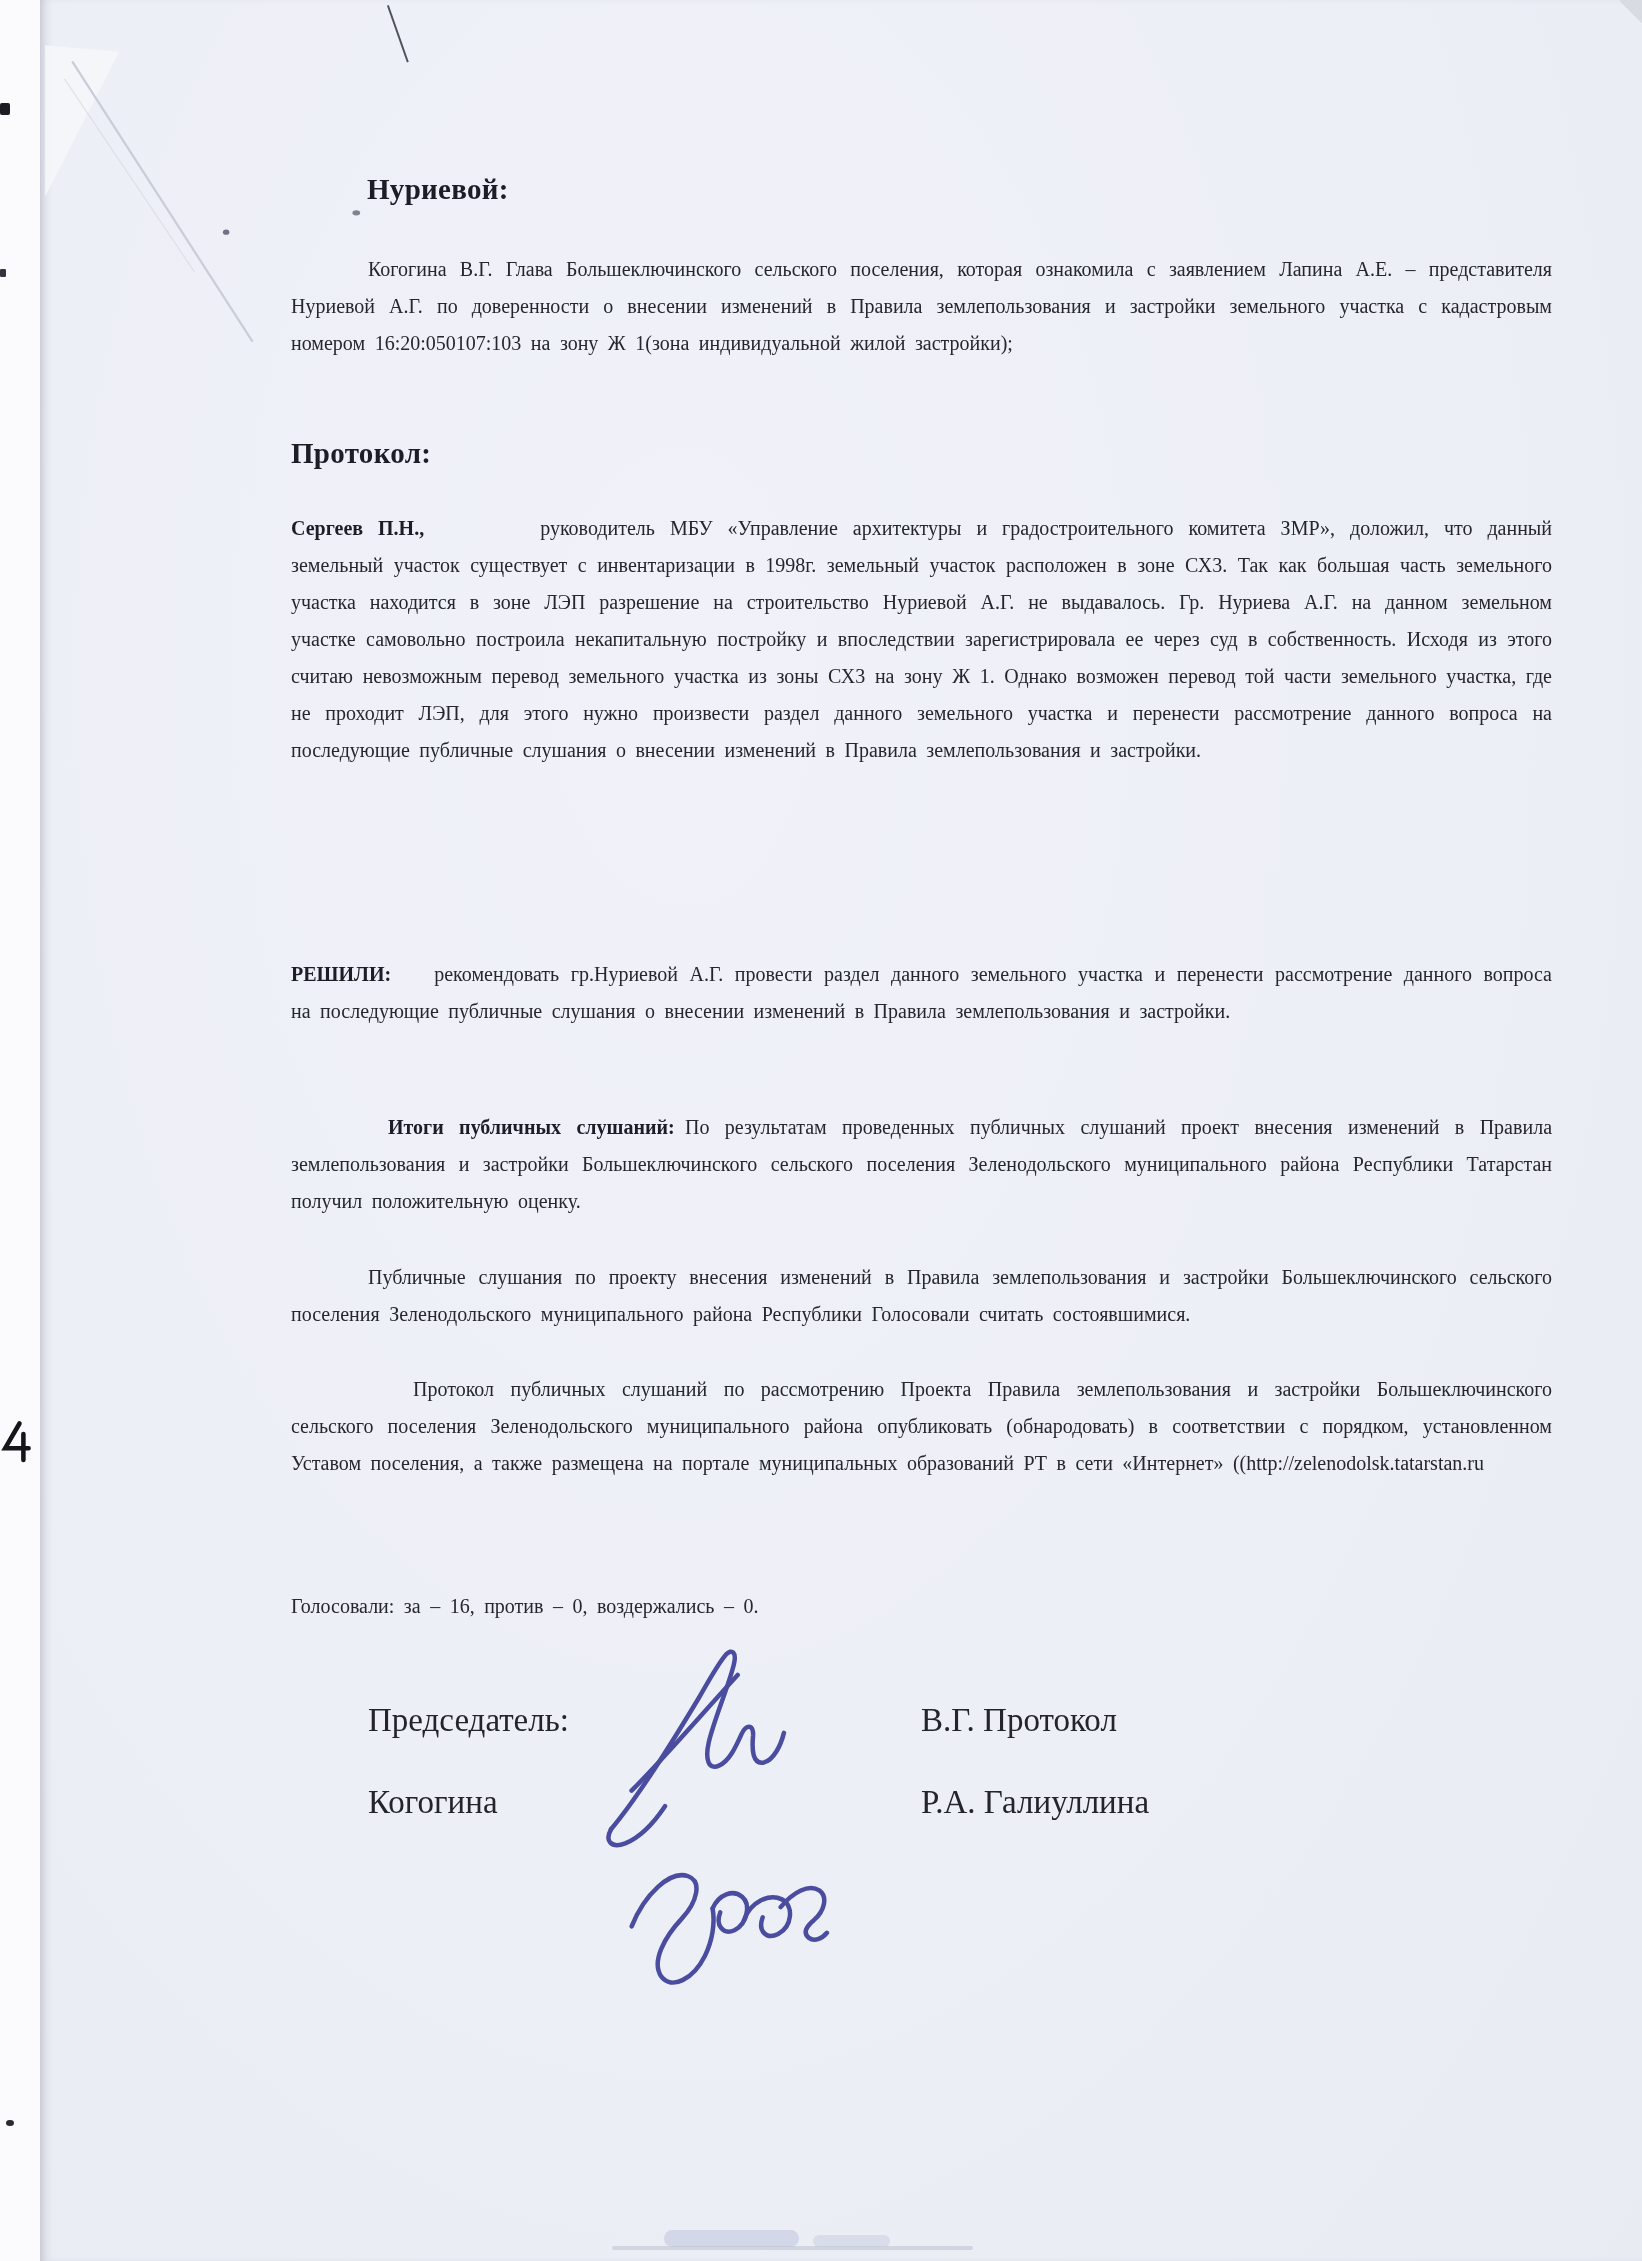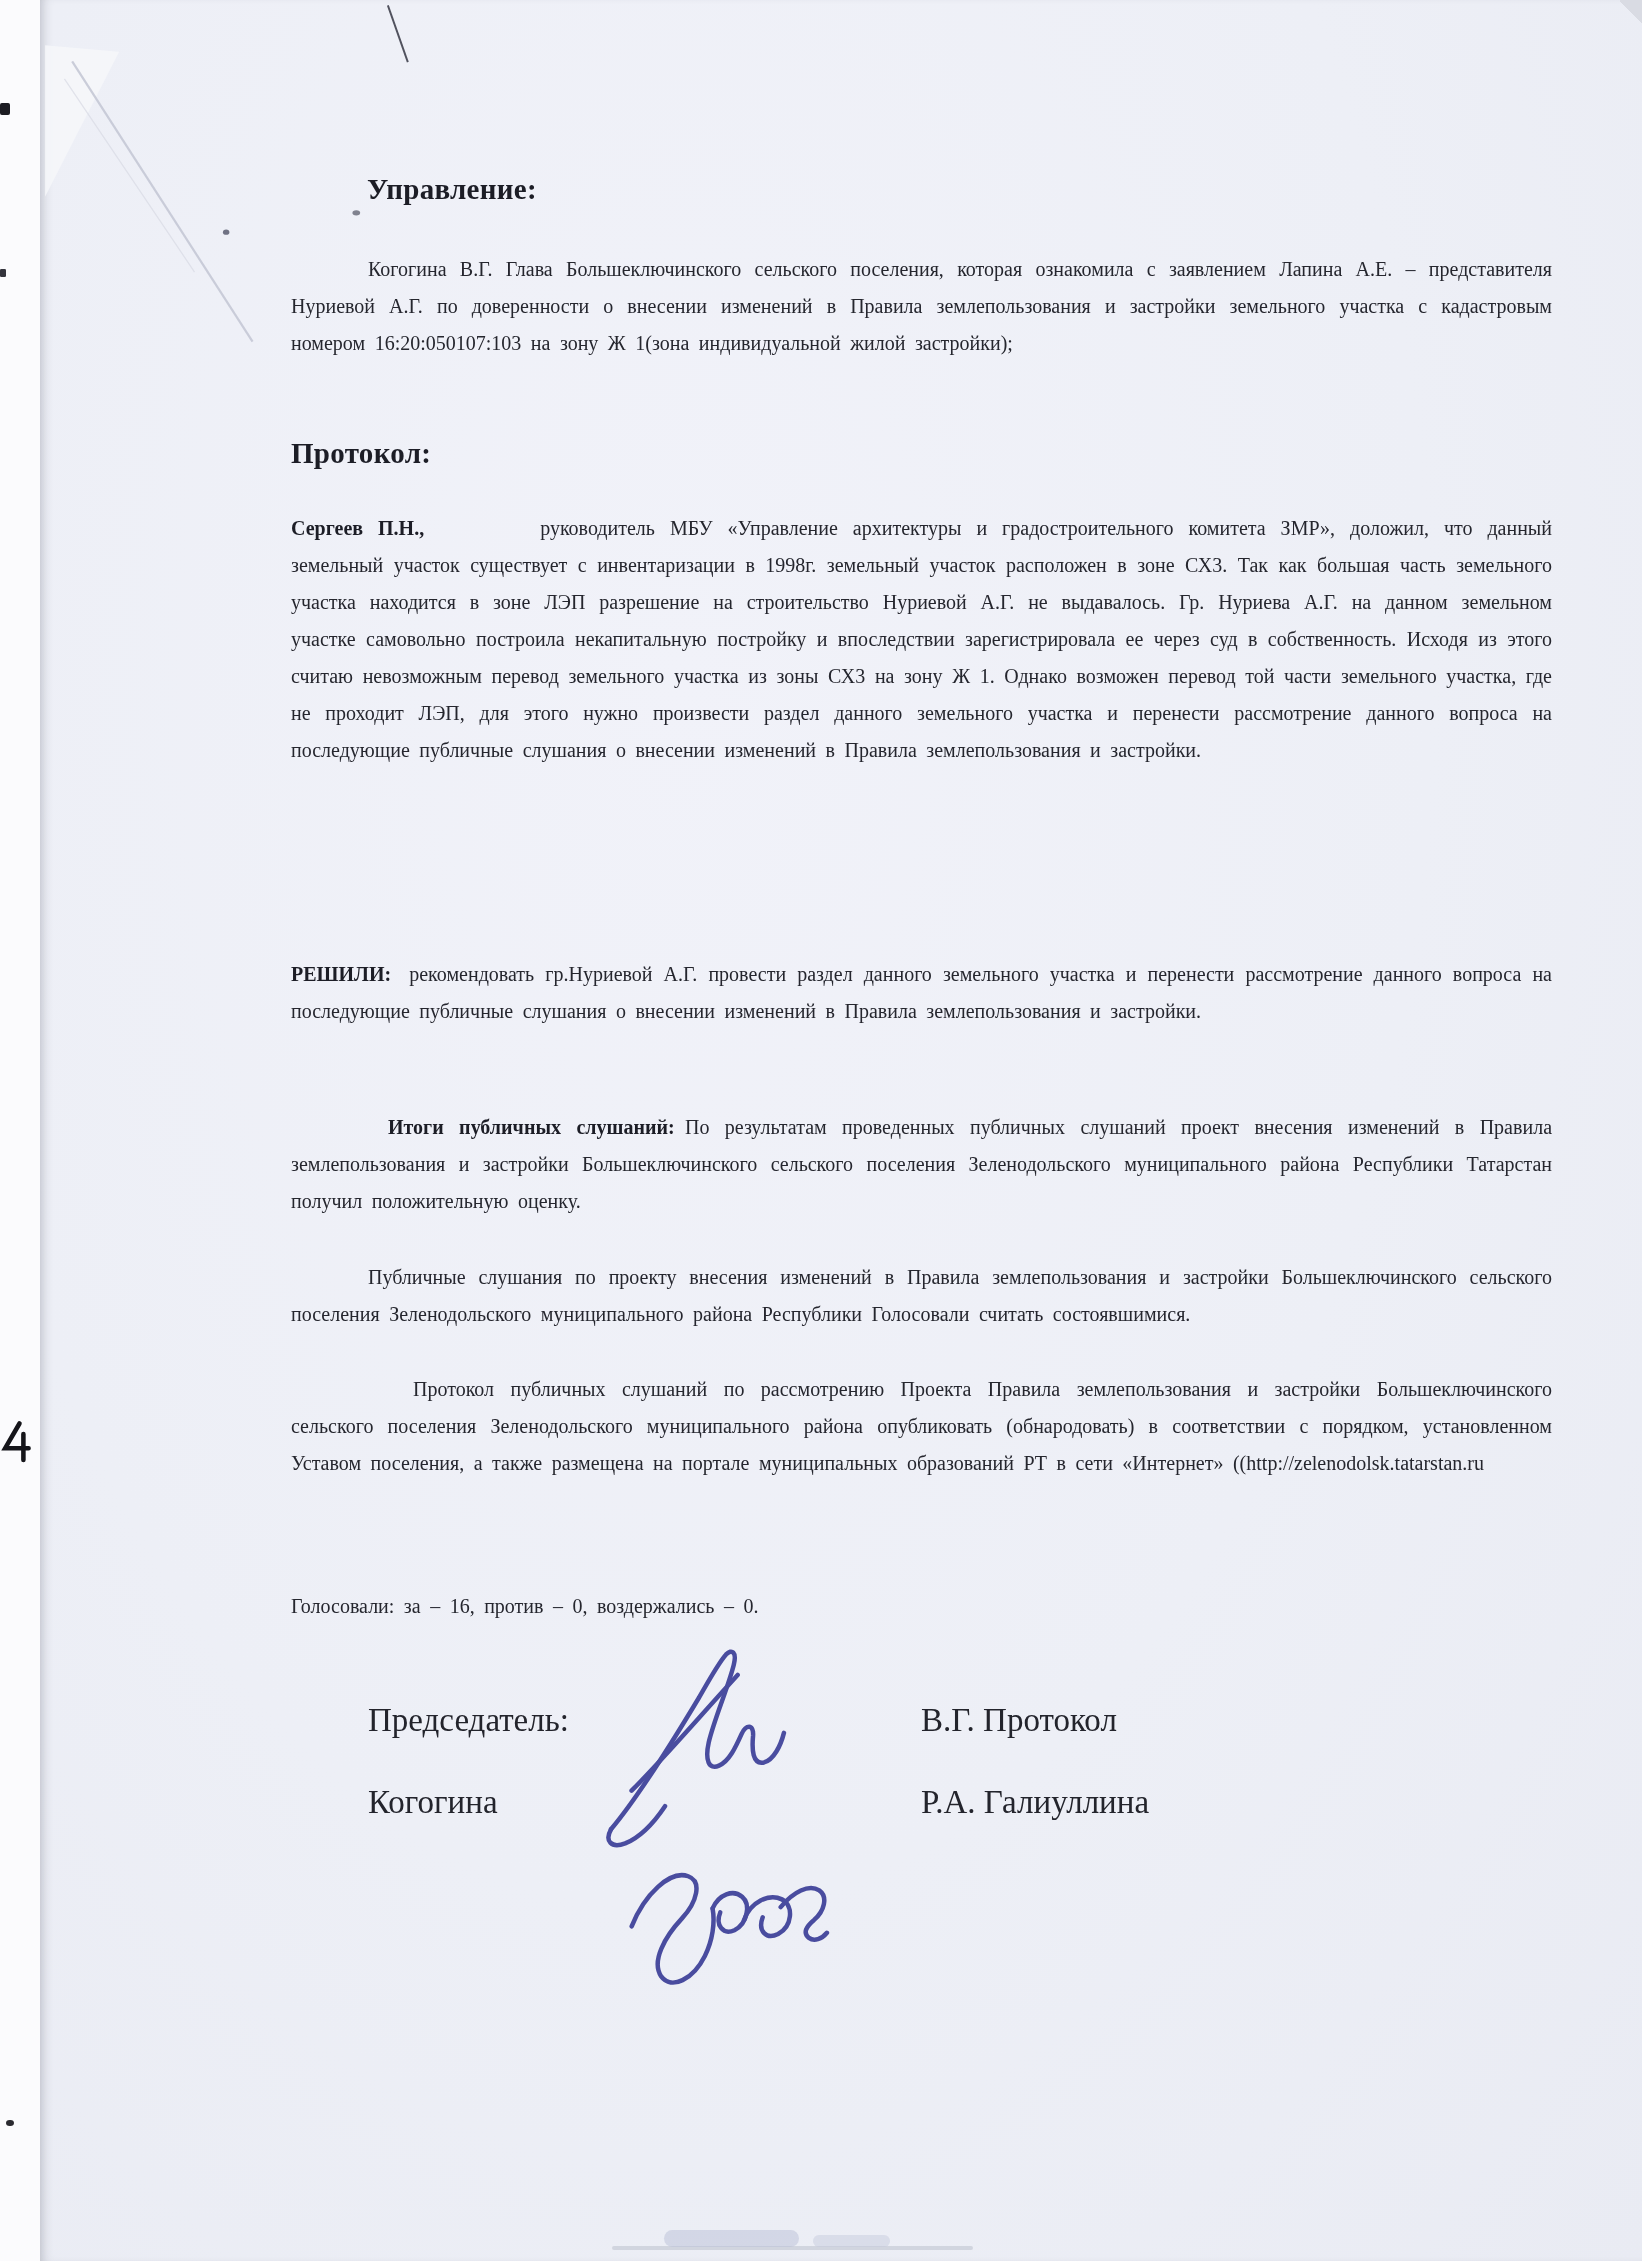--- a/index.html
+++ b/index.html
@@ -19,21 +19,21 @@
   }
   .block{position:absolute;left:0;width:100%;margin:0;}
   .h{font-weight:bold;font-size:29px;line-height:37px;letter-spacing:0.3px;color:#1c1d26;}
   .h.center-ind{text-indent:76px;}
   .para{
     font-size:20px;line-height:37px;text-align:justify;word-spacing:4.5px;
     color:#25262e;
   }
   .b{font-weight:bold;color:#1c1d26;}
   .lead-sergeev{margin-right:116px;}
-  .lead-decided{margin-right:18px;}
+  .lead-decided{margin-right:43px;}
   .lead-results{margin-right:10.3px;}
   .ind120{text-indent:77px;}
   .ind150{text-indent:97px;}
   .ind190{text-indent:122px;}
   .sig-row{position:absolute;left:0;width:100%;height:37px;font-size:33px;line-height:37px;}
   .sig-label{position:absolute;left:77px;top:0;}
   .sig-name{position:absolute;left:630px;top:0;}
   .sig-svg{position:absolute;}
   .artifact{position:absolute;}
   .speck{position:absolute;border-radius:50%;}
@@ -57,21 +57,21 @@
   <path d="M30 10 L8 48 L44 48 M36 26 L36 66" fill="none" stroke="#15151a" stroke-width="7" stroke-linecap="round"></path>
 </svg>
 <div class="speck" style="left:6.4px;top:2120px;width:7.7px;height:6.4px;background:#2a2a30;"></div>
 <div class="artifact" style="left:1620px;top:0;width:23px;height:37px;background:linear-gradient(225deg,#d9dbe3 40%,transparent 41%);"></div>
 <div class="artifact" style="left:612px;top:2246px;width:361px;height:3.9px;background:#cdd0da;border-radius:1.9px;opacity:.85;"></div>
 <div class="artifact" style="left:664px;top:2230px;width:135px;height:17px;background:#b9c0d8;border-radius:8.4px;opacity:.5;"></div>
 <div class="artifact" style="left:813px;top:2235px;width:77px;height:11.6px;background:#c3c8dc;border-radius:5.8px;opacity:.45;"></div>
 
 <div class="text-layer">
 
-  <p class="block h center-ind" style="top:171px;">Управление:</p>
+  <p class="block h center-ind" style="top:171px;">Нуриевой:</p>
 
   <p class="block para ind120" style="top:251px;">Когогина В.Г. Глава Большеключинского сельского поселения,  которая ознакомила с заявлением Лапина А.Е.  – представителя Нуриевой А.Г. по доверенности о внесении изменений в Правила землепользования и застройки  земельного участка с кадастровым номером 16:20:050107:103 на зону Ж 1(зона индивидуальной жилой застройки);</p>
 
   <p class="block h" style="top:435px;">Протокол:</p>
 
   <p class="block para" style="top:510px;"><span class="b lead-sergeev">Сергеев П.Н.,</span><span>руководитель МБУ «Управление архитектуры и градостроительного комитета ЗМР»,  доложил, что данный земельный участок существует с инвентаризации в 1998г. земельный участок расположен в зоне СХ3. Так как большая часть земельного участка находится в зоне ЛЭП разрешение на строительство Нуриевой А.Г. не выдавалось. Гр. Нуриева А.Г. на данном земельном участке самовольно построила  некапитальную постройку  и впоследствии зарегистрировала ее через суд в собственность. Исходя из этого считаю невозможным перевод земельного участка из зоны СХ3 на зону Ж 1. Однако возможен перевод той части земельного участка, где не проходит ЛЭП, для этого нужно произвести раздел данного земельного участка и перенести рассмотрение данного вопроса на последующие публичные слушания о внесении изменений в Правила землепользования и застройки.</span></p>
 
   <p class="block para" style="top:956px;"><span class="b lead-decided">РЕШИЛИ:</span><span>рекомендовать гр.Нуриевой А.Г. провести раздел данного земельного участка и перенести рассмотрение данного вопроса на последующие публичные слушания о внесении изменений в Правила землепользования и застройки.</span></p>
 
   <p class="block para ind150" style="top:1109px;"><span class="b lead-results">Итоги публичных слушаний:</span><span>По результатам проведенных  публичных слушаний проект внесения изменений в Правила землепользования и застройки Большеключинского сельского поселения Зеленодольского муниципального района Республики Татарстан получил  положительную  оценку.</span></p>

